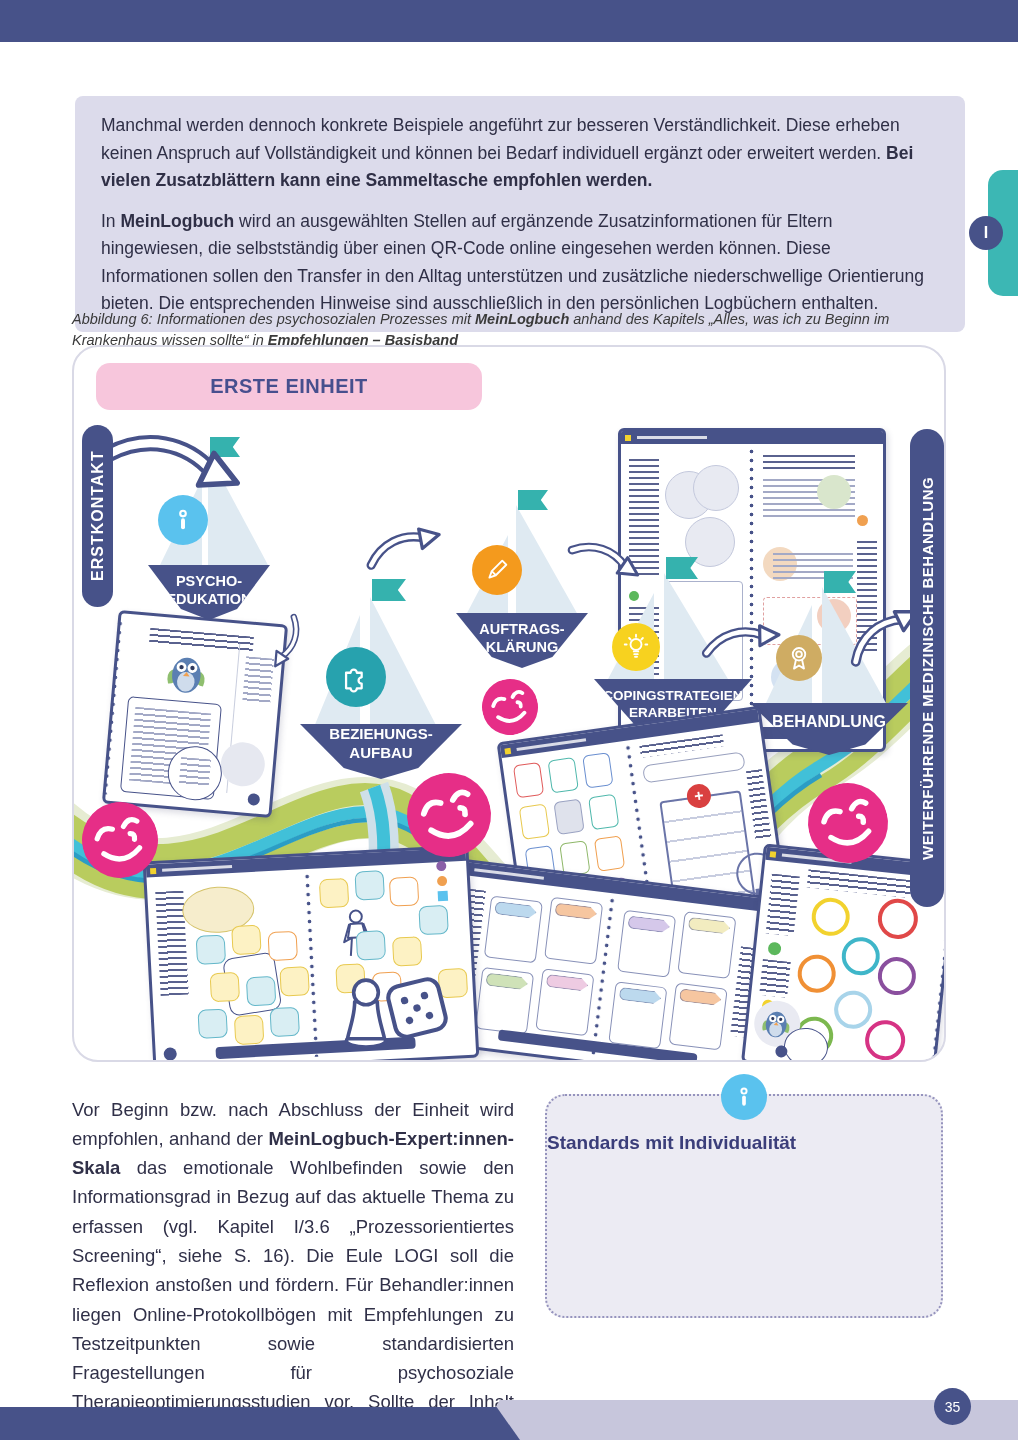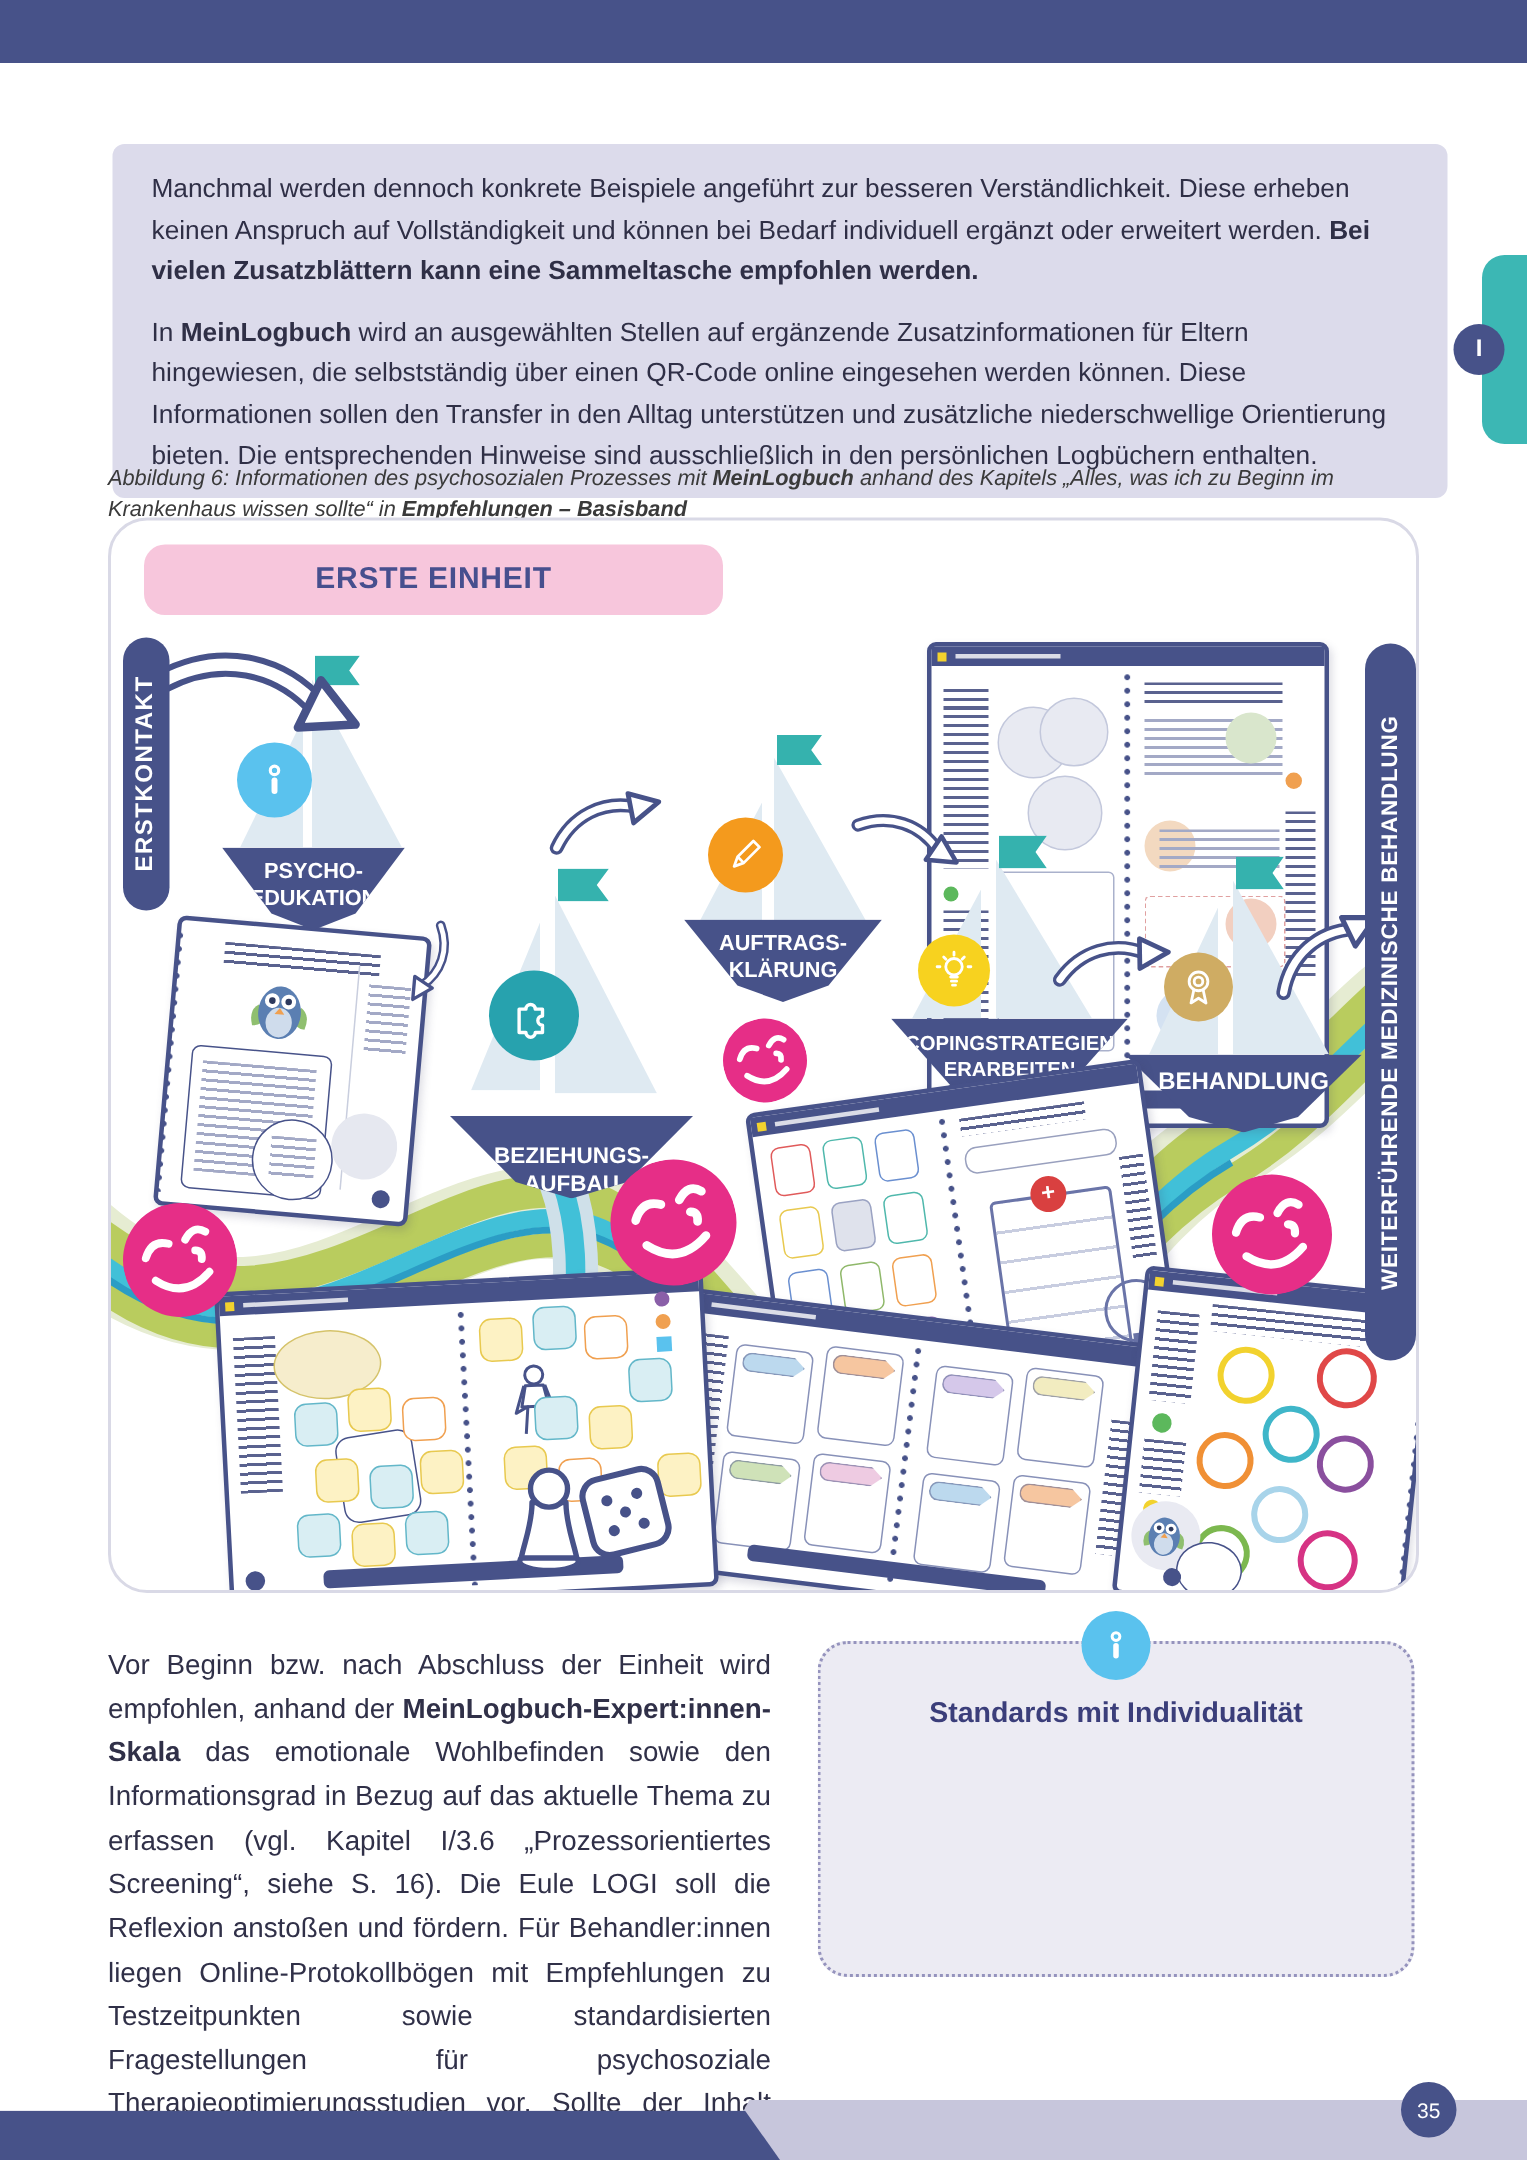--- a/index.html
+++ b/index.html
@@ -84,21 +84,21 @@
 
   .splotch{background:#a6c455;opacity:.8;border-radius:46% 54% 62% 38%/55% 48% 52% 45%;z-index:1;}
 
   
   .bodytext{left:72px;top:1076px;width:442px;font-size:18.5px;line-height:29.3px;
             text-align:justify;color:#303048;}
   .infobox{left:545px;top:1094px;width:398px;height:224px;border:2px dotted #9593bd;border-radius:20px;
            background:#ecebf3;box-sizing:border-box;}
   .infoicon{left:50%;top:-22px;margin-left:-23px;width:46px;height:46px;border-radius:50%;
             background:#5ac2ee;display:flex;align-items:center;justify-content:center;position:absolute;}
-  .ib-title{margin-top:36px;text-align:center;font-weight:bold;font-size:19px;color:#3b3e7a;}
+  .ib-title{margin-top:36px;font-weight:bold;font-size:19px;color:#3b3e7a;}
   .ib-text{margin:10px 26px 0;font-size:18.5px;line-height:28.5px;color:#7b6cb6;text-align:center;}
 </style>
 </head>
 <body>
 
 <div class="abs topbar"></div>
 
 <div class="abs introbox">
   <p><span>Manchmal werden dennoch konkrete Beispiele angeführt zur besseren Verständlichkeit. Diese erheben keinen Anspruch auf Vollständigkeit und können bei Bedarf individuell ergänzt oder erweitert werden. </span><b>Bei vielen Zusatzblättern kann eine Sammeltasche empfohlen werden.</b></p>
   <p><span>In </span><b>MeinLogbuch</b><span> wird an ausgewählten Stellen auf ergänzende Zusatzinformationen für Eltern hingewiesen, die selbstständig über einen QR-Code online eingesehen werden können. Diese Informationen sollen den Transfer in den Alltag unterstützen und zusätzliche niederschwellige Orientierung bieten. Die entsprechenden Hinweise sind ausschließlich in den persönlichen Logbüchern enthalten.</span></p>
@@ -333,21 +333,21 @@
             <path d="M7.5 13 L11 16.5"></path>
           </g>
         </svg>
     </div>
   </div>
 
   <div>
     <div class="sail sl" style="left:240px;top:268px;width:46px;height:112px;"></div>
     <div class="sail sr" style="left:296px;top:250px;width:68px;height:132px;"></div>
     <div class="flag" style="left:298px;top:232px;width:34px;height:22px;"></div>
-    <div class="hull" style="left:226px;top:397px;width:162px;height:55px;font-size:15px;line-height:19px;padding-top:17px;">BEZIEHUNGS-
+    <div class="hull" style="left:226px;top:377px;width:162px;height:55px;font-size:15px;line-height:19px;padding-top:0;">BEZIEHUNGS-
 AUFBAU</div>
     <div class="badge" style="left:252px;top:300px;width:60px;height:60px;background:#27a2ae;">
       <svg width="34" height="34" viewBox="0 0 24 24">
           <path d="M5 9 h3.2 a2.2 2.2 0 1 1 4.4 0 H16 v3.2 a2.2 2.2 0 1 0 0 4.4 V20 h-3.4 a2.2 2.2 0 1 1 -4.4 0 H5 z" fill="none" stroke="#fff" stroke-width="1.6" stroke-linejoin="round"></path>
         </svg>
     </div>
   </div>
 
   <div>
     <div class="sail sl" style="left:534px;top:246px;width:46px;height:86px;"></div>

